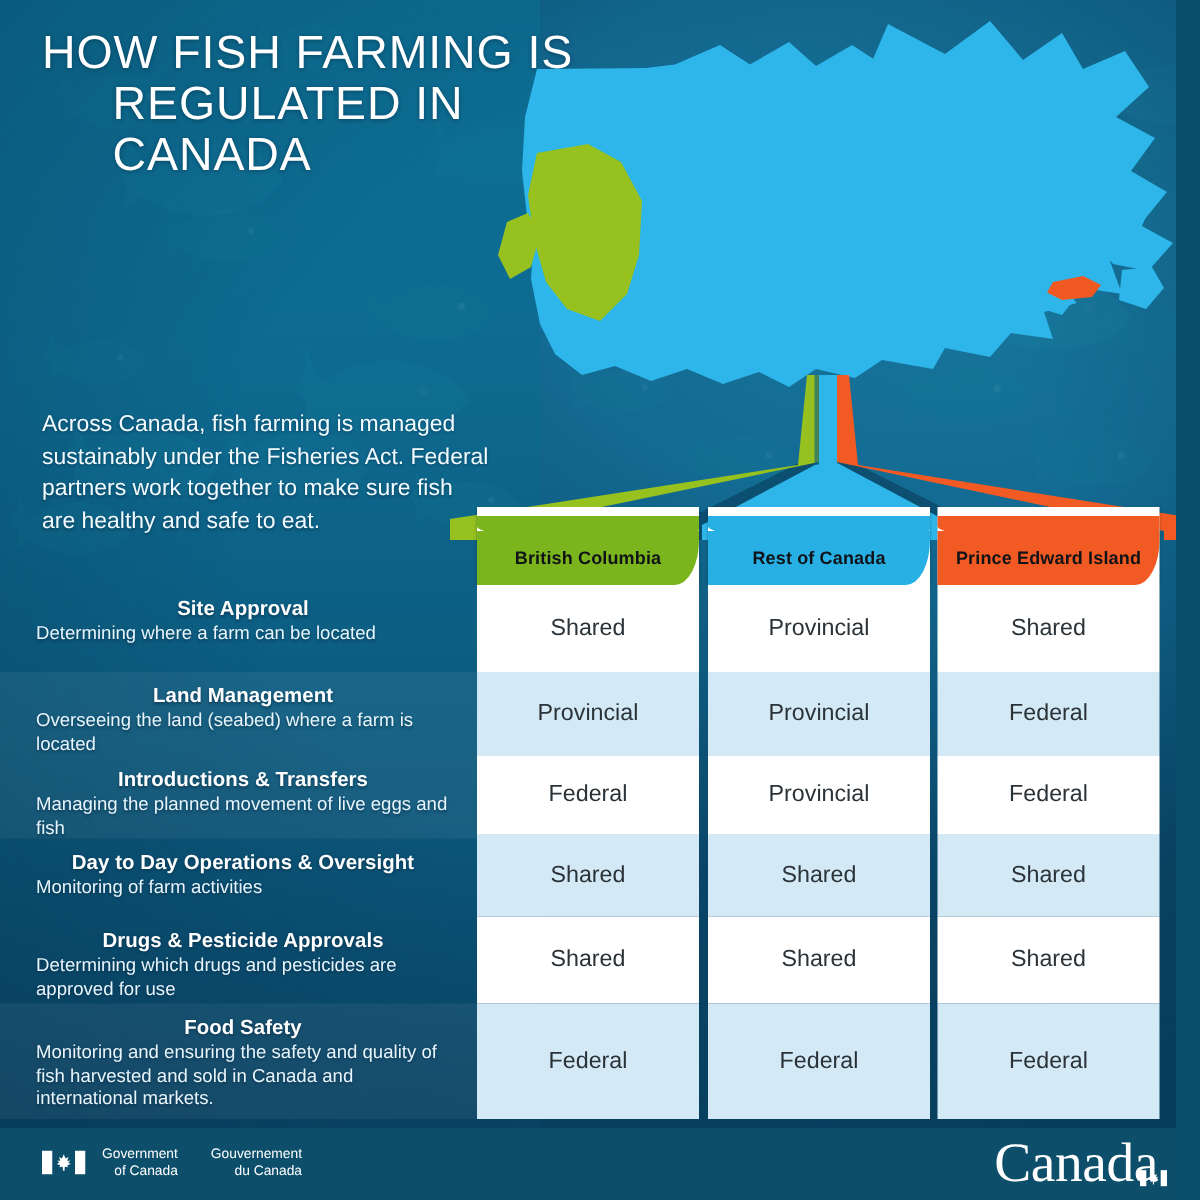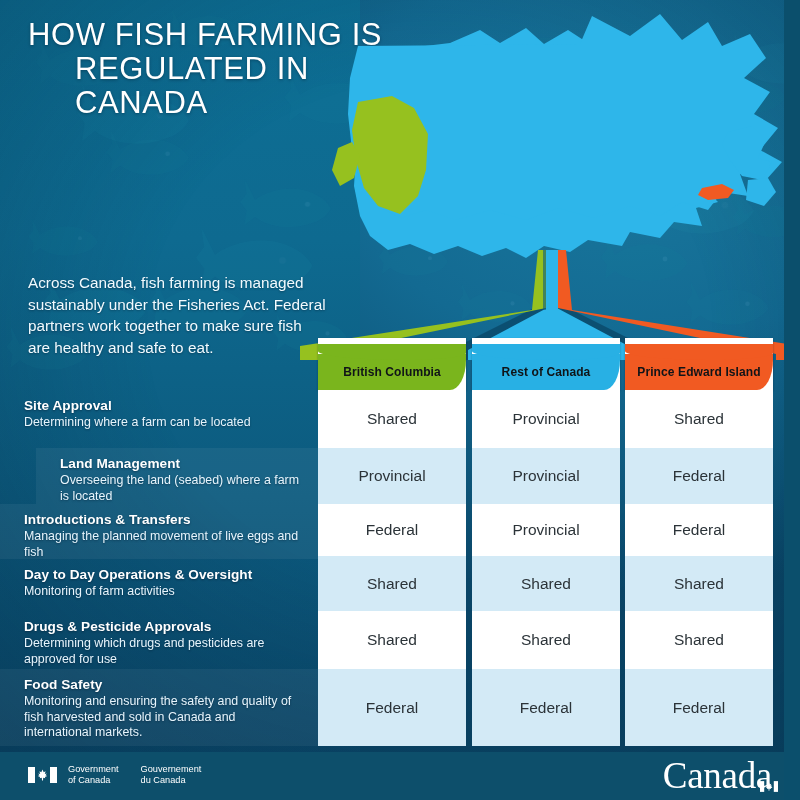--- a/index.html
+++ b/index.html
@@ -99,33 +99,34 @@
   .lrow { position:relative; padding:7px 18px 0 24px; }
   .lrow .stripe {
     position:absolute; left:0; top:0; width:318px; height:100%;
     background:rgba(255,255,255,.055);
   }
   .lrow.nostripe .stripe { background:transparent; }
   .lrow h4 {
     position:relative; font-size:13.6px; font-weight:bold; color:#ffffff;
     line-height:17px; letter-spacing:.05px;
     text-shadow:0 1px 2px rgba(0,25,45,.5);
+    text-align:center;
   }
   .lrow p {
     position:relative; font-size:12.4px; color:#e7f5fd; line-height:15.5px;
     margin-top:1px;
     text-shadow:0 1px 2px rgba(0,25,45,.45);
   }
 
   
   .footer {
     position:absolute; left:0; top:752px; width:800px; height:48px;
     background:#0d4f6b;
   }
-  .wordmark-left { position:absolute; left:28px; top:12px; display:flex; align-items:center; gap:11px; }
+  .wordmark-left { position:absolute; left:28px; top:12px; display:flex; align-items:center; gap:11px;text-align:right; }
   .flag { width:29px; height:16px; position:relative; }
   .flagtxt { display:flex; gap:22px; }
   .flagtxt div { font-size:9.2px; line-height:11px; color:#ffffff; }
   .canada-wm { position:absolute; right:22px; top:4px; display:flex; align-items:flex-end; }
   .canada-wm .word {
     font-family:"Liberation Serif", serif;
     font-size:37px; color:#ffffff; line-height:40px; letter-spacing:-.3px;
   }
   .canada-wm .miniflag { margin-left:-12px; margin-top:5px; }
 </style>
@@ -228,21 +229,21 @@
     </svg>
   </div>
 
   <div class="table">
     <div class="labels" id="label-column">
         <div class="lrow nostripe" style="height: 58px;">
           <div class="stripe"></div>
           <h4>Site Approval</h4>
           <p>Determining where a farm can be located</p>
         </div>
-        <div class="lrow" style="height: 56px; margin-left: 36px;">
+        <div class="lrow" style="height: 56px;">
           <div class="stripe"></div>
           <h4>Land Management</h4>
           <p>Overseeing the land (seabed) where a farm is located</p>
         </div>
         <div class="lrow" style="height: 55px;">
           <div class="stripe"></div>
           <h4>Introductions &amp; Transfers</h4>
           <p>Managing the planned movement of live eggs and fish</p>
         </div>
         <div class="lrow nostripe" style="height: 52px;">

